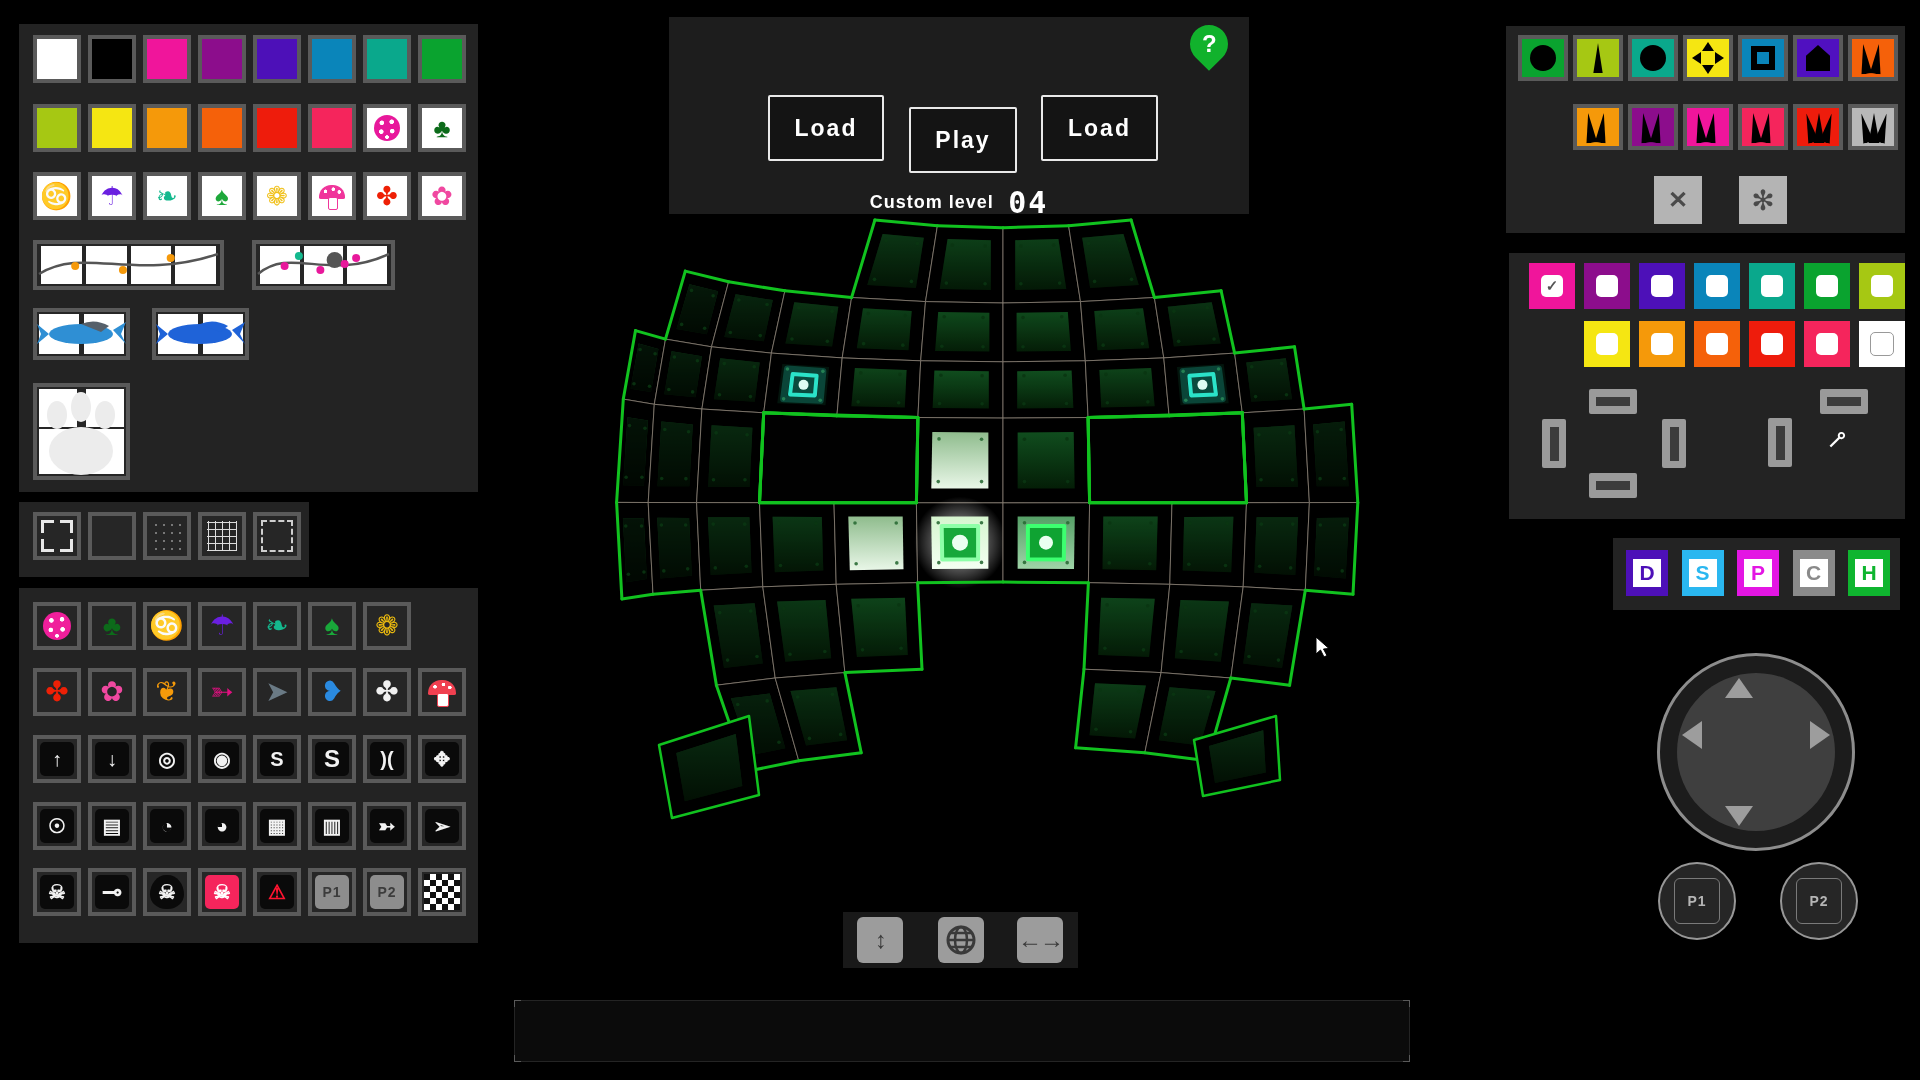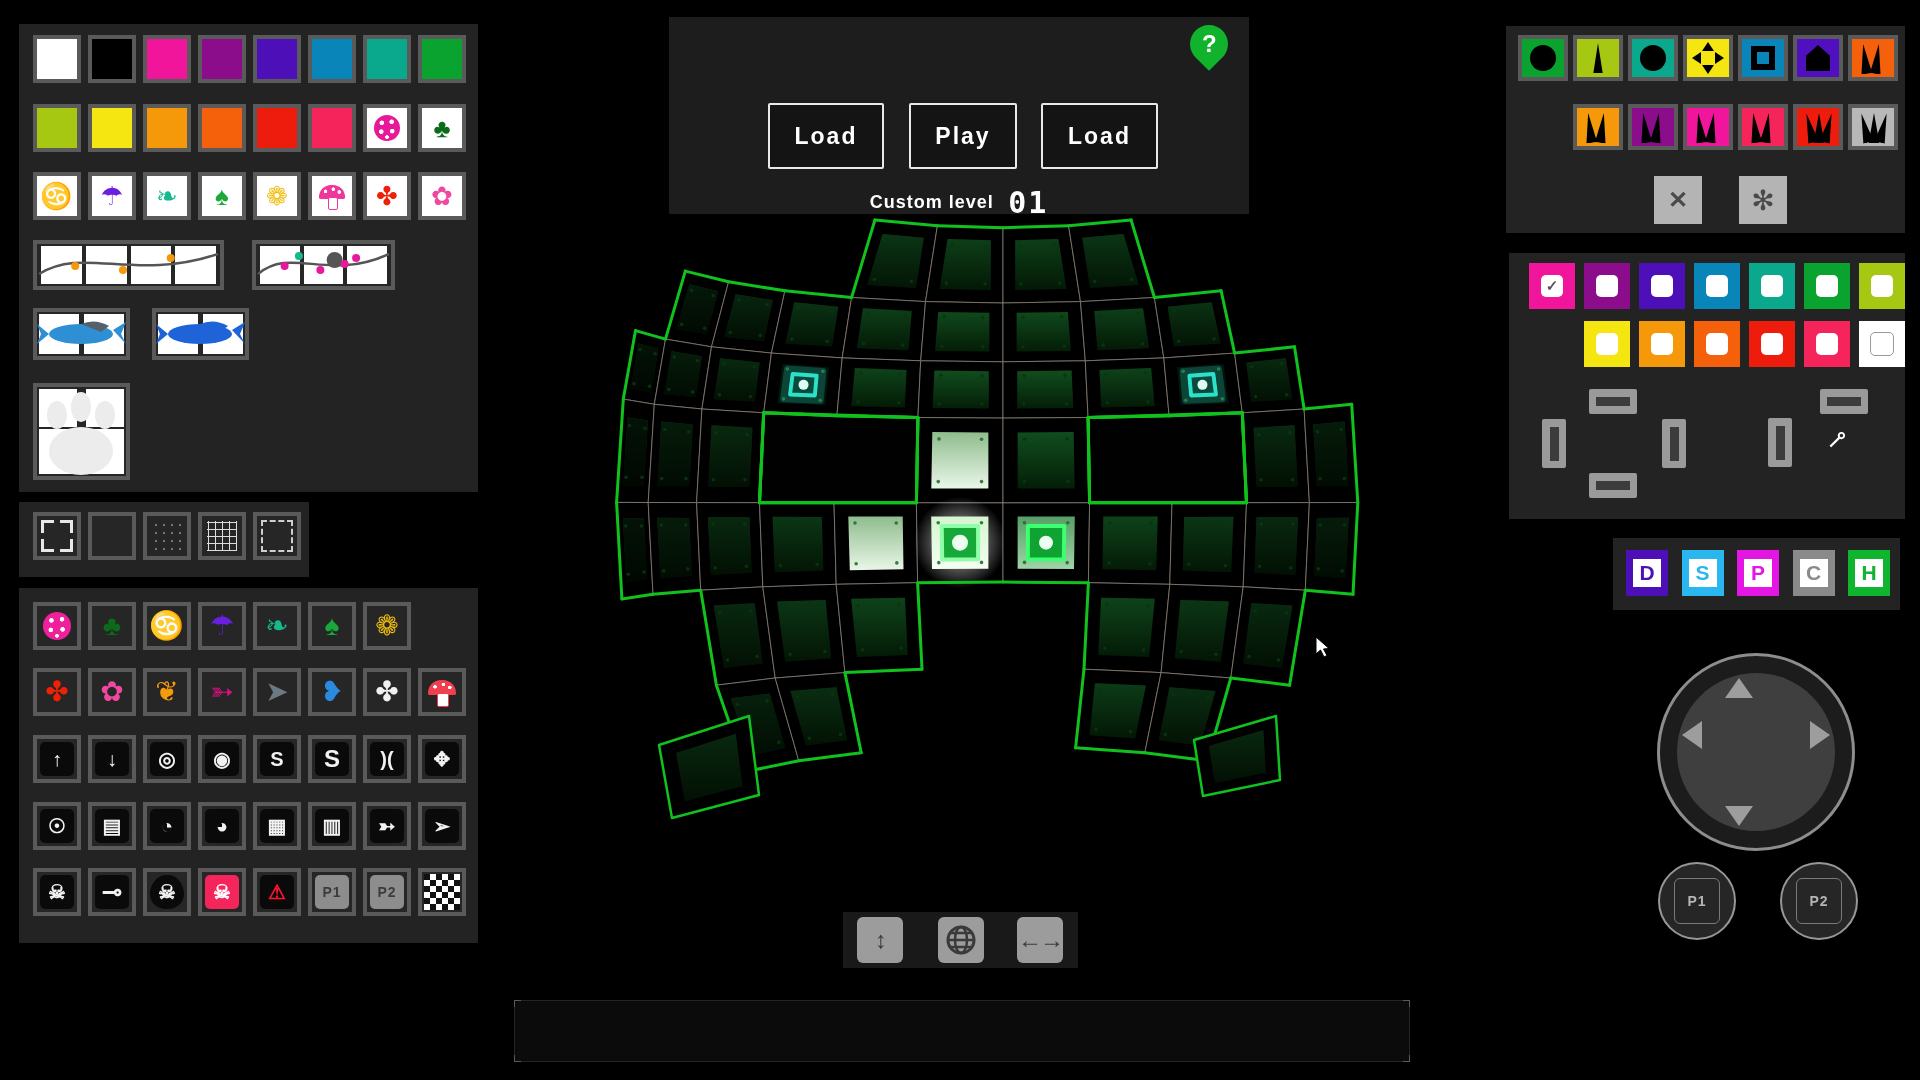--- a/index.html
+++ b/index.html
@@ -20,21 +20,21 @@
   .c-tl{top:4px;left:4px;border-right:none;border-bottom:none;}
   .c-tr{top:4px;right:4px;border-left:none;border-bottom:none;}
   .c-bl{bottom:4px;left:4px;border-right:none;border-top:none;}
   .c-br{bottom:4px;right:4px;border-left:none;border-top:none;}
   .dotgrid{width:30px;height:30px;background-image:radial-gradient(#777 1px,transparent 1.2px);background-size:8px 8px;}
   .gridbr{width:30px;height:30px;background-image:linear-gradient(#ddd 1.5px,transparent 1.5px),linear-gradient(90deg,#ddd 1.5px,transparent 1.5px);background-size:7px 7px;background-position:1px 1px;}
   .dashsq{width:28px;height:28px;border:2px dashed #cfcfcf;}
   .checker{width:36px;height:36px;background:repeating-conic-gradient(#fff 0 25%,#111 0 50%);background-size:12px 12px;}
   
   #titlePanel{left:669px;top:17px;width:580px;height:197px;background:#1d1d1d;}
-  .mainbtn{position:absolute;top:86px;height:62px;background:#141414;border:2px solid #e9e9e9;border-radius:2px;
+  .mainbtn{position:absolute;top:78px;height:62px;background:#141414;border:2px solid #e9e9e9;border-radius:2px;
            color:#fff;font-weight:bold;font-size:23px;letter-spacing:2px;display:flex;align-items:center;justify-content:center;text-align:right;}
   #lvlrow{position:absolute;left:0;right:0;top:168px;text-align:center;}
   #lvlrow .cl{font-size:18px;font-weight:bold;letter-spacing:1px;vertical-align:middle;}
   #lvlrow .num{font-family:"DejaVu Sans Mono",monospace;font-size:30px;font-weight:bold;letter-spacing:2px;vertical-align:middle;margin-left:10px;}
   #helpPin{position:absolute;left:521px;top:8px;width:38px;height:38px;background:#11b22c;border-radius:50% 50% 50% 0;
            transform:rotate(-45deg);display:flex;align-items:center;justify-content:center;}
   #helpPin span{transform:rotate(45deg);font-weight:bold;font-size:24px;color:#fff;}
   
   .cbx{position:absolute;width:46px;height:46px;display:flex;align-items:center;justify-content:center;}
   .cbx .box{width:22px;height:22px;background:#fff;border-radius:5px;display:flex;align-items:center;justify-content:center;
@@ -489,25 +489,25 @@
       </div>
       <div class="ftile" style="left:399px;top:280px;width:48px;height:48px;">
         <div class="fill">
           <div class="checker"></div>
         </div>
       </div>
     </div>
 
   <div class="abs" id="titlePanel">
     <div class="mainbtn" style="left:99px;width:112px;">Load</div>
-    <div class="mainbtn" style="left:240px;width:104px;">Play</div>
+    <div class="mainbtn" style="left:240px;width:104px;margin-top:12px;">Play</div>
     <div class="mainbtn" style="left:372px;width:113px;">Load</div>
     <div id="lvlrow">
       <span class="cl">Custom level</span>
-      <span class="num">01</span>
+      <span class="num">04</span>
     </div>
     <div id="helpPin">
       <span>?</span>
     </div>
   </div>
 
   <svg id="domeSvg" class="abs" style="left:0;top:0;" width="1920" height="1080">
       <defs>
         <linearGradient id="pg" x1="0" y1="0" x2="0" y2="1">
           <stop offset="0" stop-color="#11501f"></stop>

